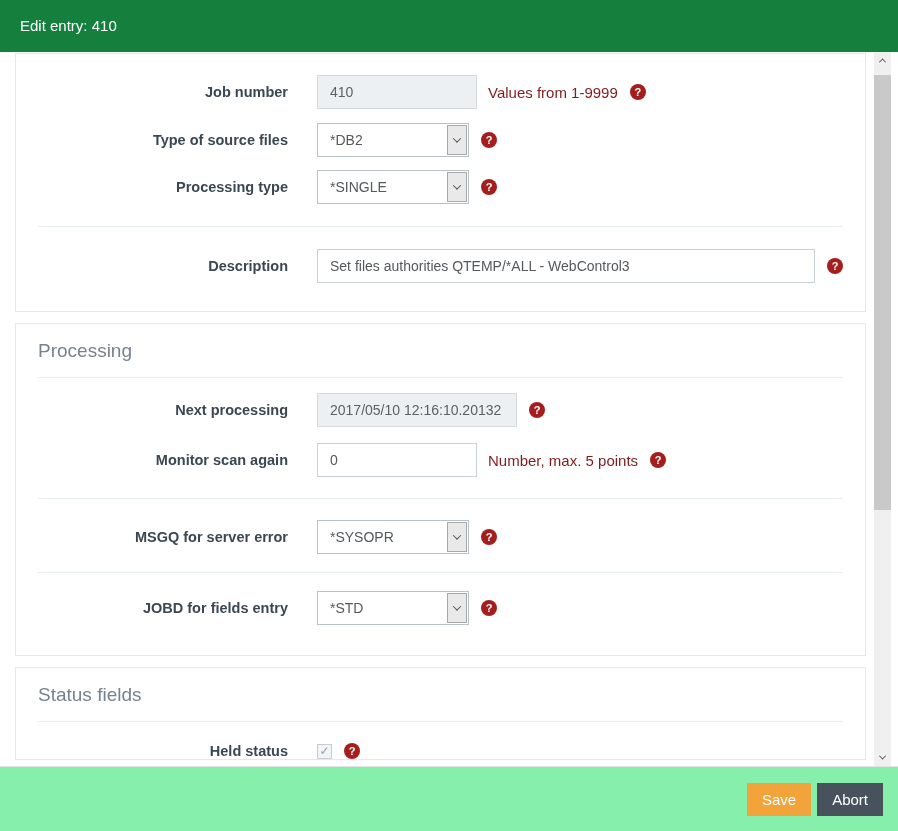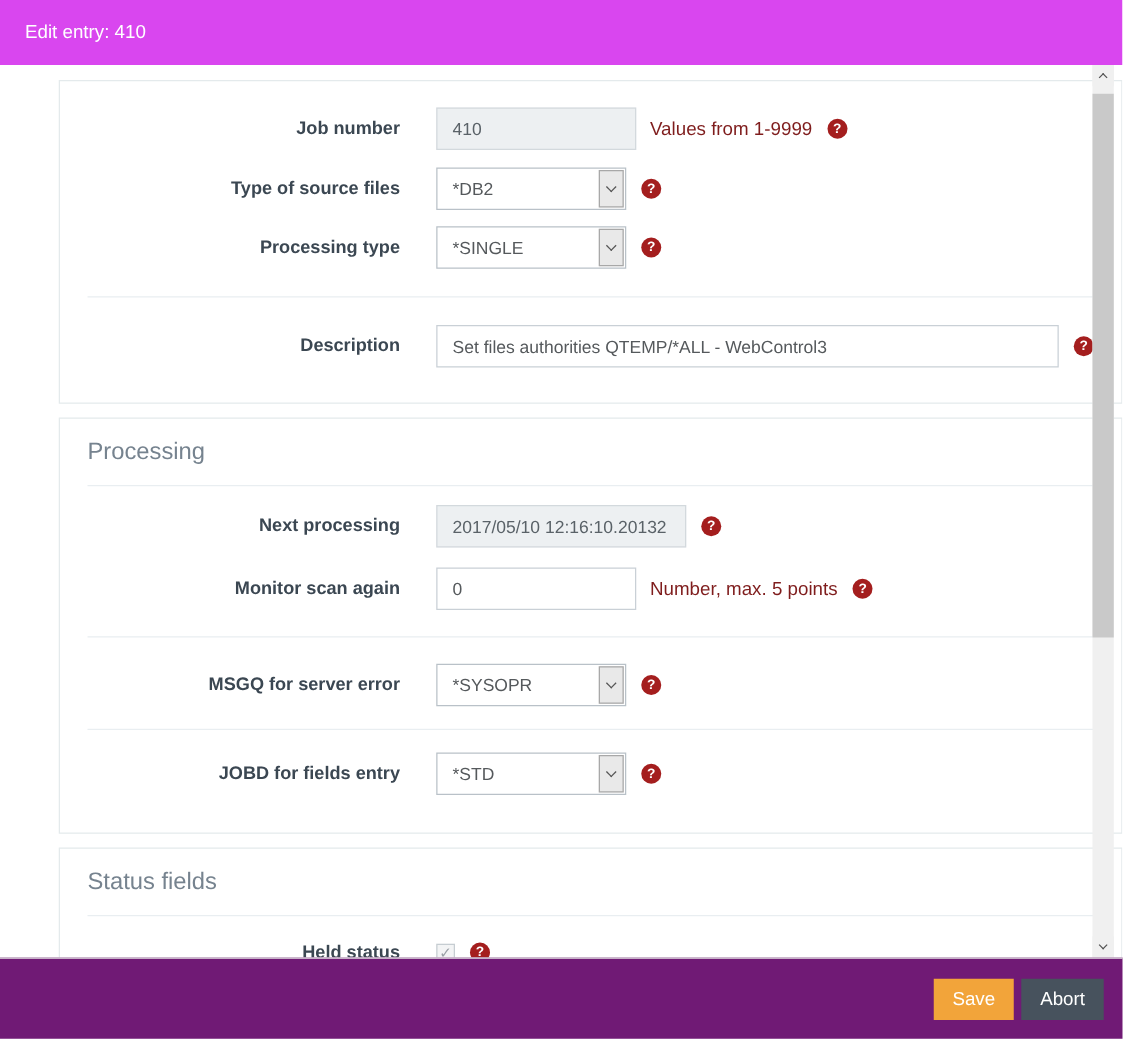--- a/index.html
+++ b/index.html
@@ -1,25 +1,25 @@
 <!DOCTYPE html>
 <html><head>
 <meta charset="utf-8">
 <style>
   * { margin:0; padding:0; box-sizing:border-box; }
   html,body { width:898px; height:831px; overflow:hidden; background:#fff;
               font-family:"Liberation Sans", sans-serif; }
 
   
-  .modal-header { height:52px; background:#d946ef; color:#fff; font-size:15px;
+  .modal-header { height:52px; background:#15803d; color:#fff; font-size:15px;
                   line-height:52px; padding-left:20px; }
 
   
   .modal-body { position:relative; height:714px; overflow:hidden;
-                padding:12px 32px 0 15px;margin-left:32px; }
+                padding:1px 32px 0 15px; }
 
   .panel { border:1px solid #e4eaec; background:#fff; width:851px; margin-bottom:11px; }
   .panel-inner { padding:21px 22px 28px 22px; }
   .panel-inner.sched { padding:14px 22px 30px 22px; }
   .panel-inner.status { padding:14px 22px 0 22px; }
 
   .section-title { font-size:19px; color:#76838f; font-weight:400; line-height:26px;
                    margin-bottom:13px; }
   .divider { border:none; border-top:1px solid #e9eef1; height:0; }
   .div-a { margin:22px 0; }
@@ -58,21 +58,21 @@
   .help-icon { width:16px; height:16px; border-radius:50%; background:#a41e1e; color:#fff;
                font-size:11px; font-weight:bold; display:inline-flex; align-items:center;
                justify-content:center; margin-left:12px; flex:0 0 16px; cursor:pointer; }
 
   
   .checkbox { width:15px; height:15px; background:#f3f4f5; border:1px solid #c6cdd2;
               display:flex; align-items:center; justify-content:center;
               color:#9aa0a6; font-size:12px; line-height:1; }
 
   
-  .modal-footer { position:absolute; left:0; right:0; bottom:0; height:65px; background:#701a75;
+  .modal-footer { position:absolute; left:0; right:0; bottom:0; height:65px; background:#86efac;
                   border-top:1px solid #e2e2e2; display:flex; align-items:center;
                   justify-content:flex-end; padding-right:15px; gap:6px; }
   .btn { height:33px; padding:0 15px; border:none; font-size:15px; color:#fff;
          font-family:"Liberation Sans", sans-serif; cursor:pointer; }
   .btn-save { background:#f2a43a; }
   .btn-abort { background:#47525d; }
 
   
   .scrollbar { position:absolute; top:52px; right:7px; width:17px; height:714px;
                background:#f0f0f0; }

